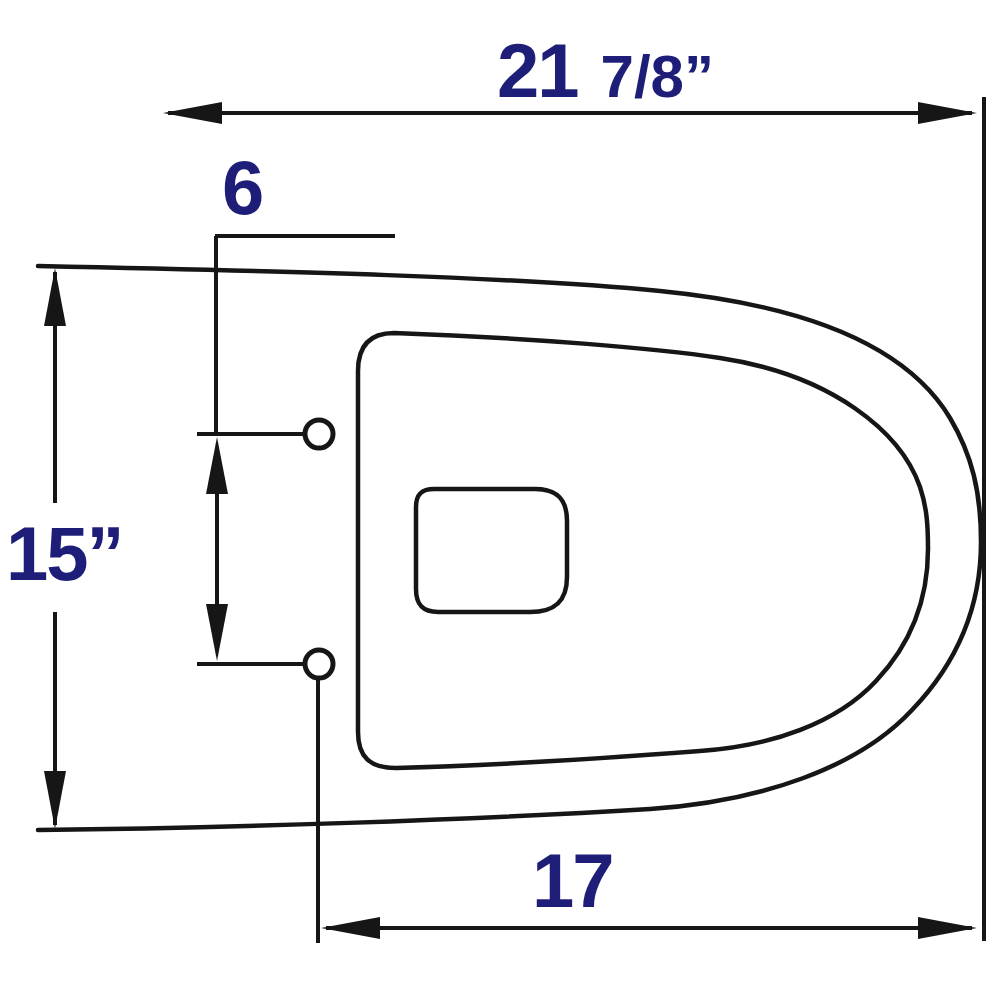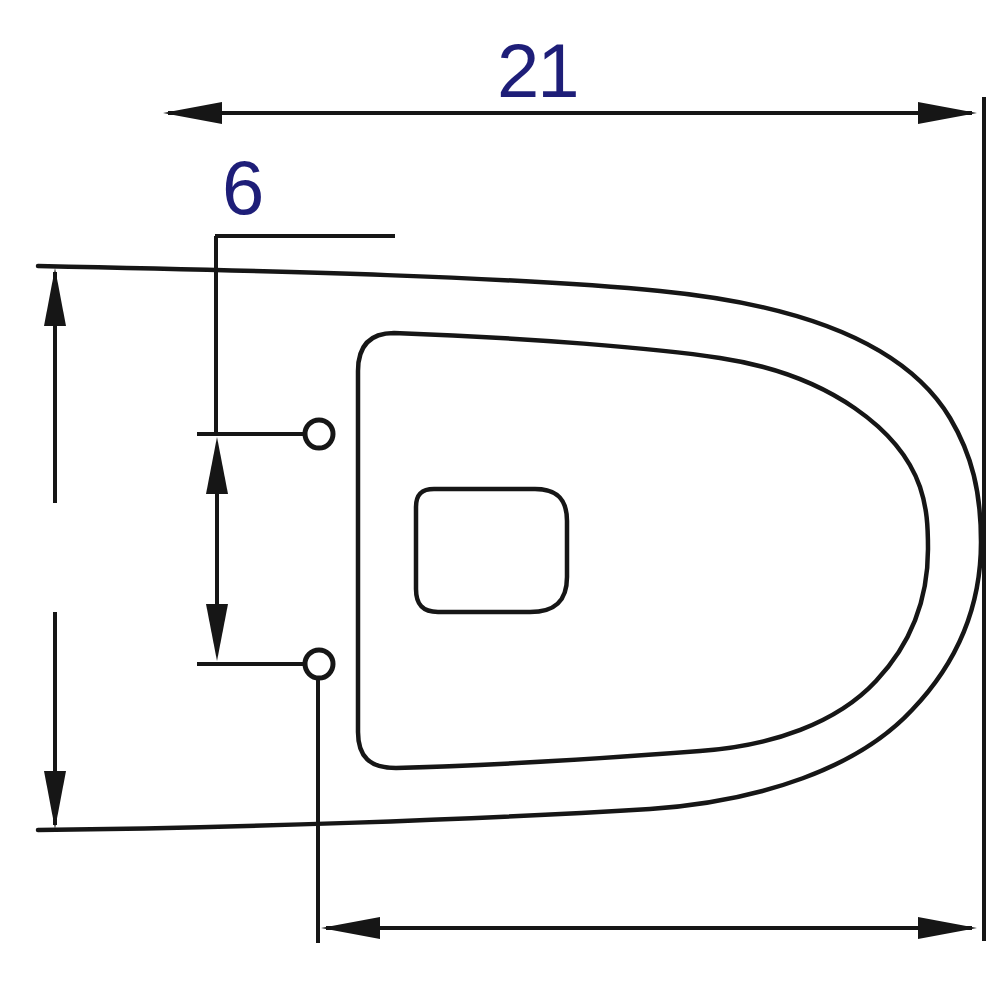--- a/index.html
+++ b/index.html
@@ -19,21 +19,21 @@
     position: absolute;
     left: 0;
     top: 0;
   }
   .dim-label {
     position: absolute;
     display: flex;
     align-items: baseline;
     gap: 23px;
     color: #1e1e78;
-    font-weight: normal;
+    font-weight: bold;
     white-space: nowrap;
     user-select: none;
   }
   .dim-label .big {
     font-size: 76px;
     line-height: 1;
     letter-spacing: -2px;
   }
   .dim-label .small {
     font-size: 60px;
@@ -108,23 +108,29 @@
 
       <line x1="318" y1="680" x2="318" y2="943"></line>
       <line x1="326" y1="928" x2="972" y2="928"></line>
       <polygon points="321,928 380,917 380,939" stroke="none"></polygon>
       <polygon points="977,928 918,917 918,939" stroke="none"></polygon>
     </g>
   </svg>
 
   <div class="dim-label" style="left:497px; top:33px;">
     <span class="big">21</span>
+    <span class="small">7/8”</span>
   </div>
 
   <div class="dim-label" style="left:222px; top:150px;">
     <span class="big">6</span>
   </div>
 
+  <div class="dim-label" style="left:6px; top:516px;">
+    <span class="big">15”</span>
+    <span class="small"></span>
+  </div>
 
   <div class="dim-label" style="left:532px; top:843px;">
+    <span class="big">17</span>
   </div>
 
 </div>
 
 </body></html>

